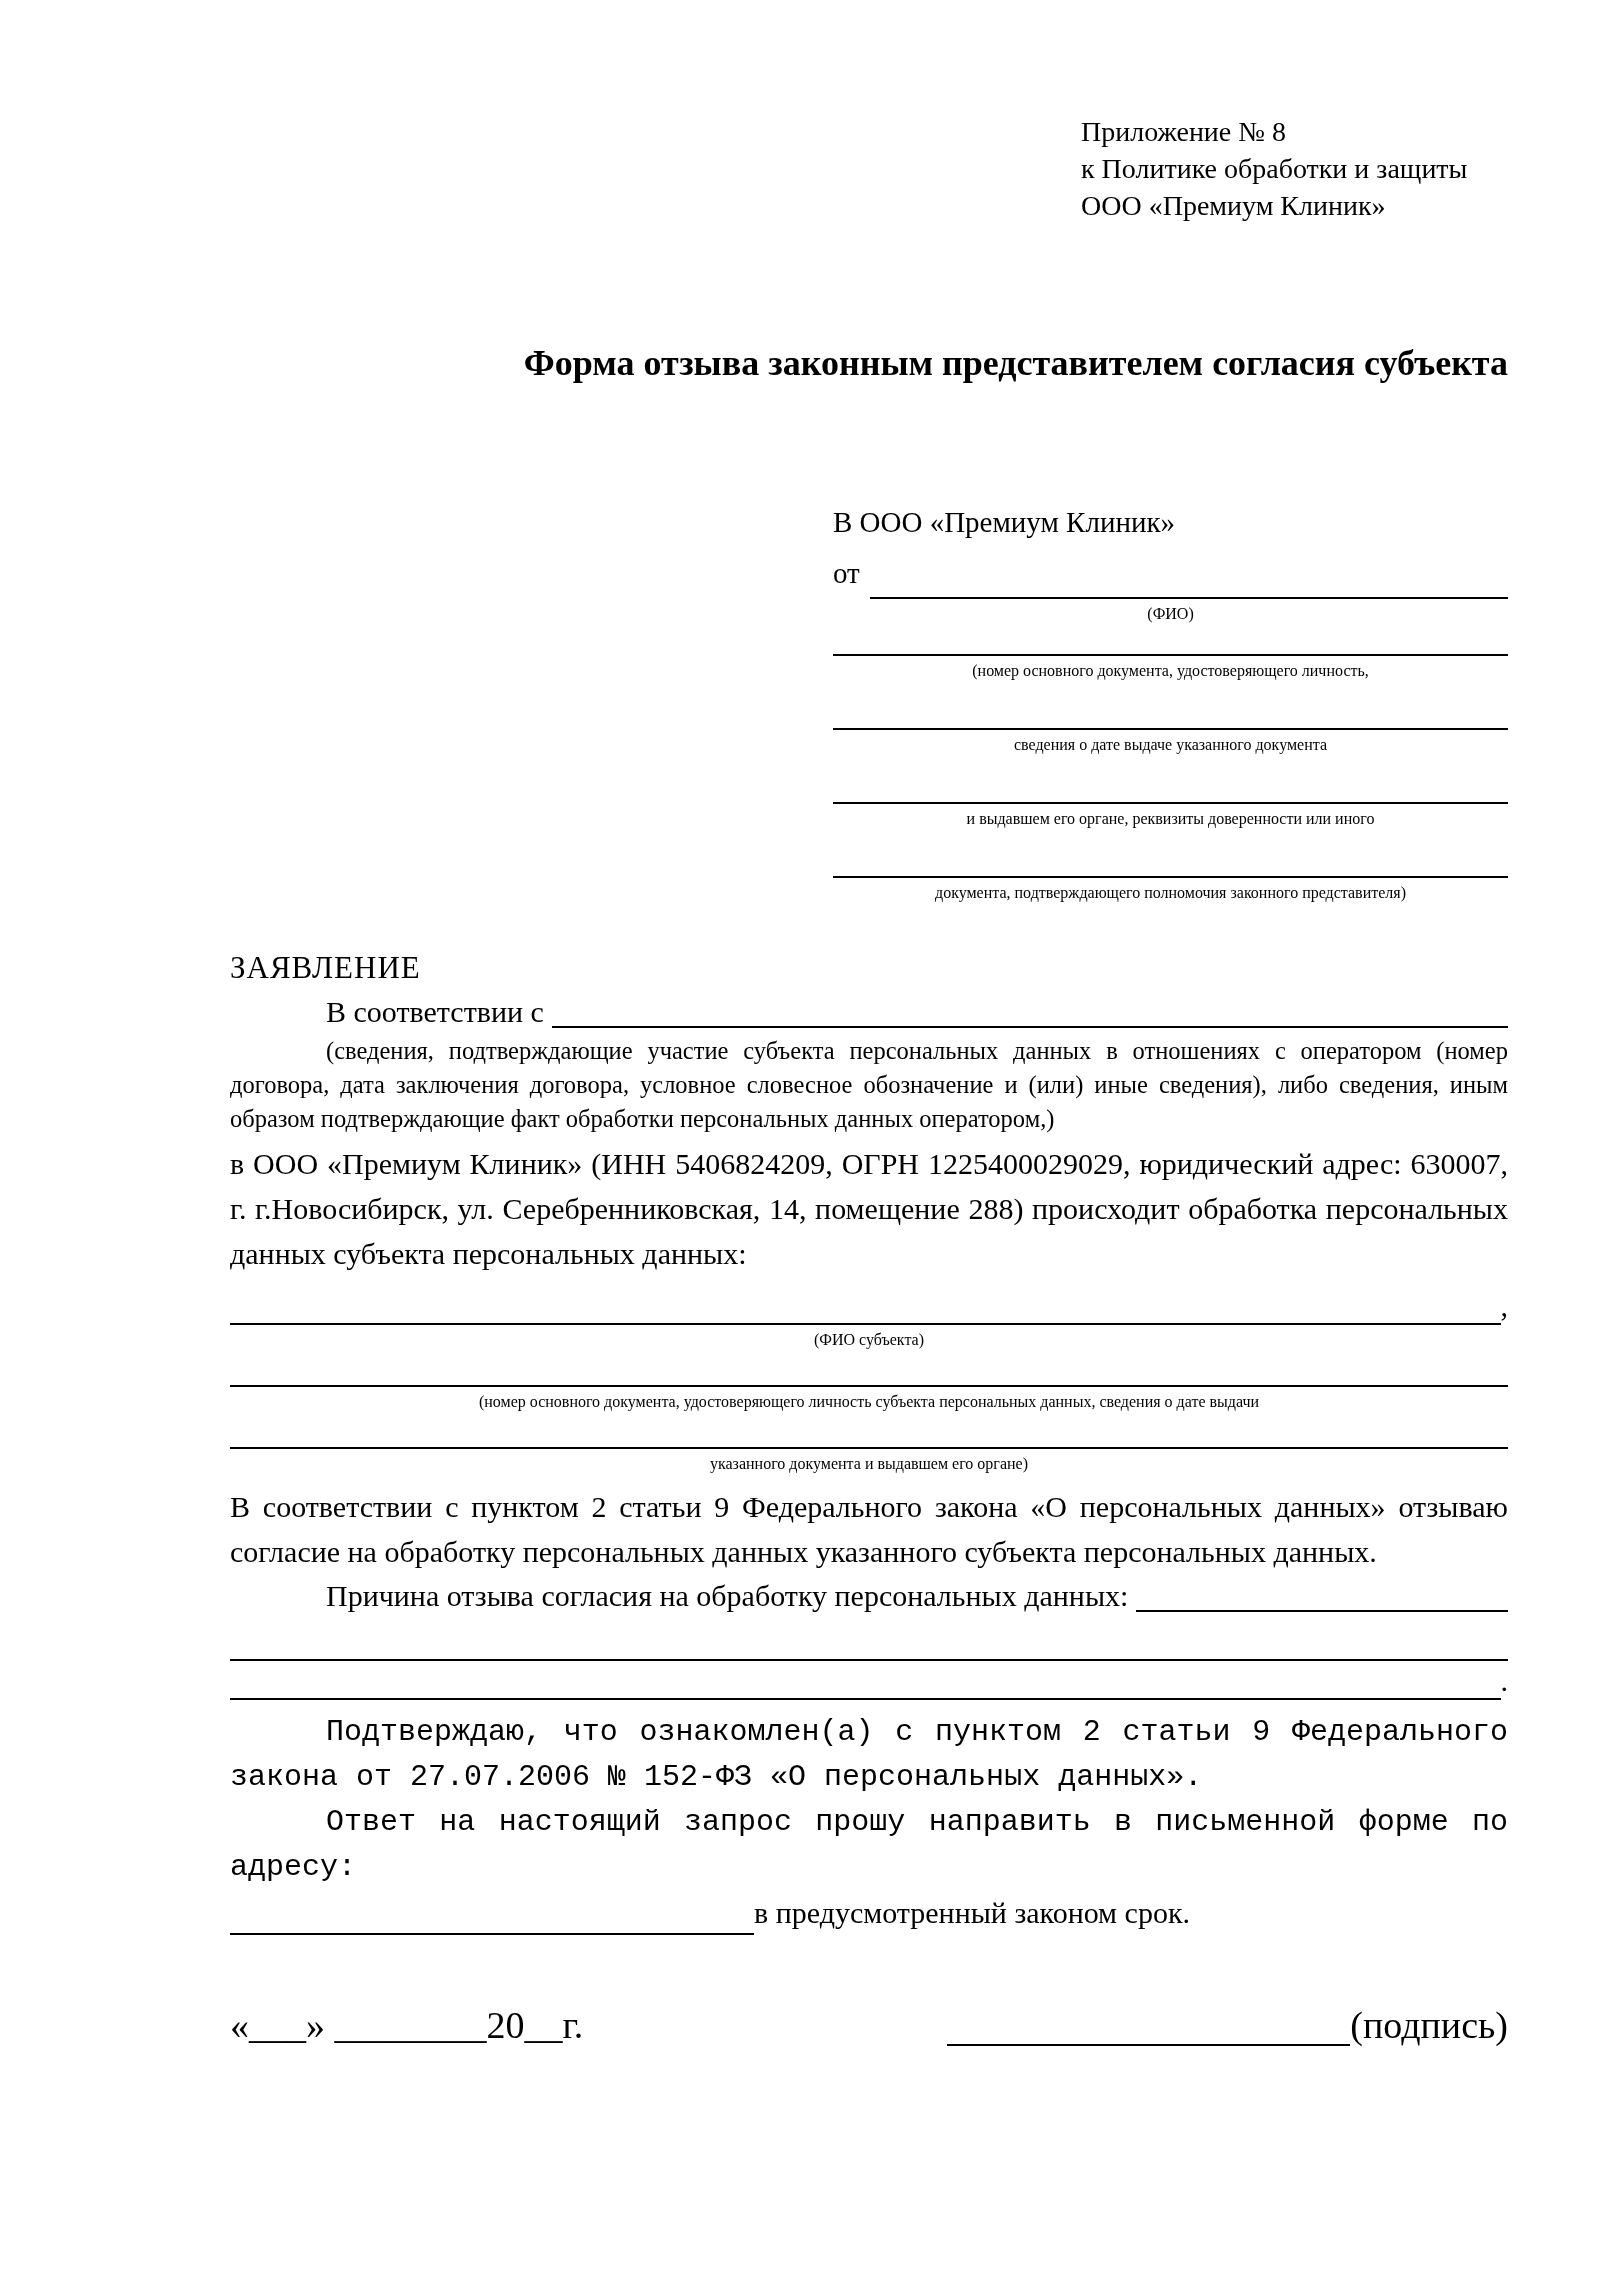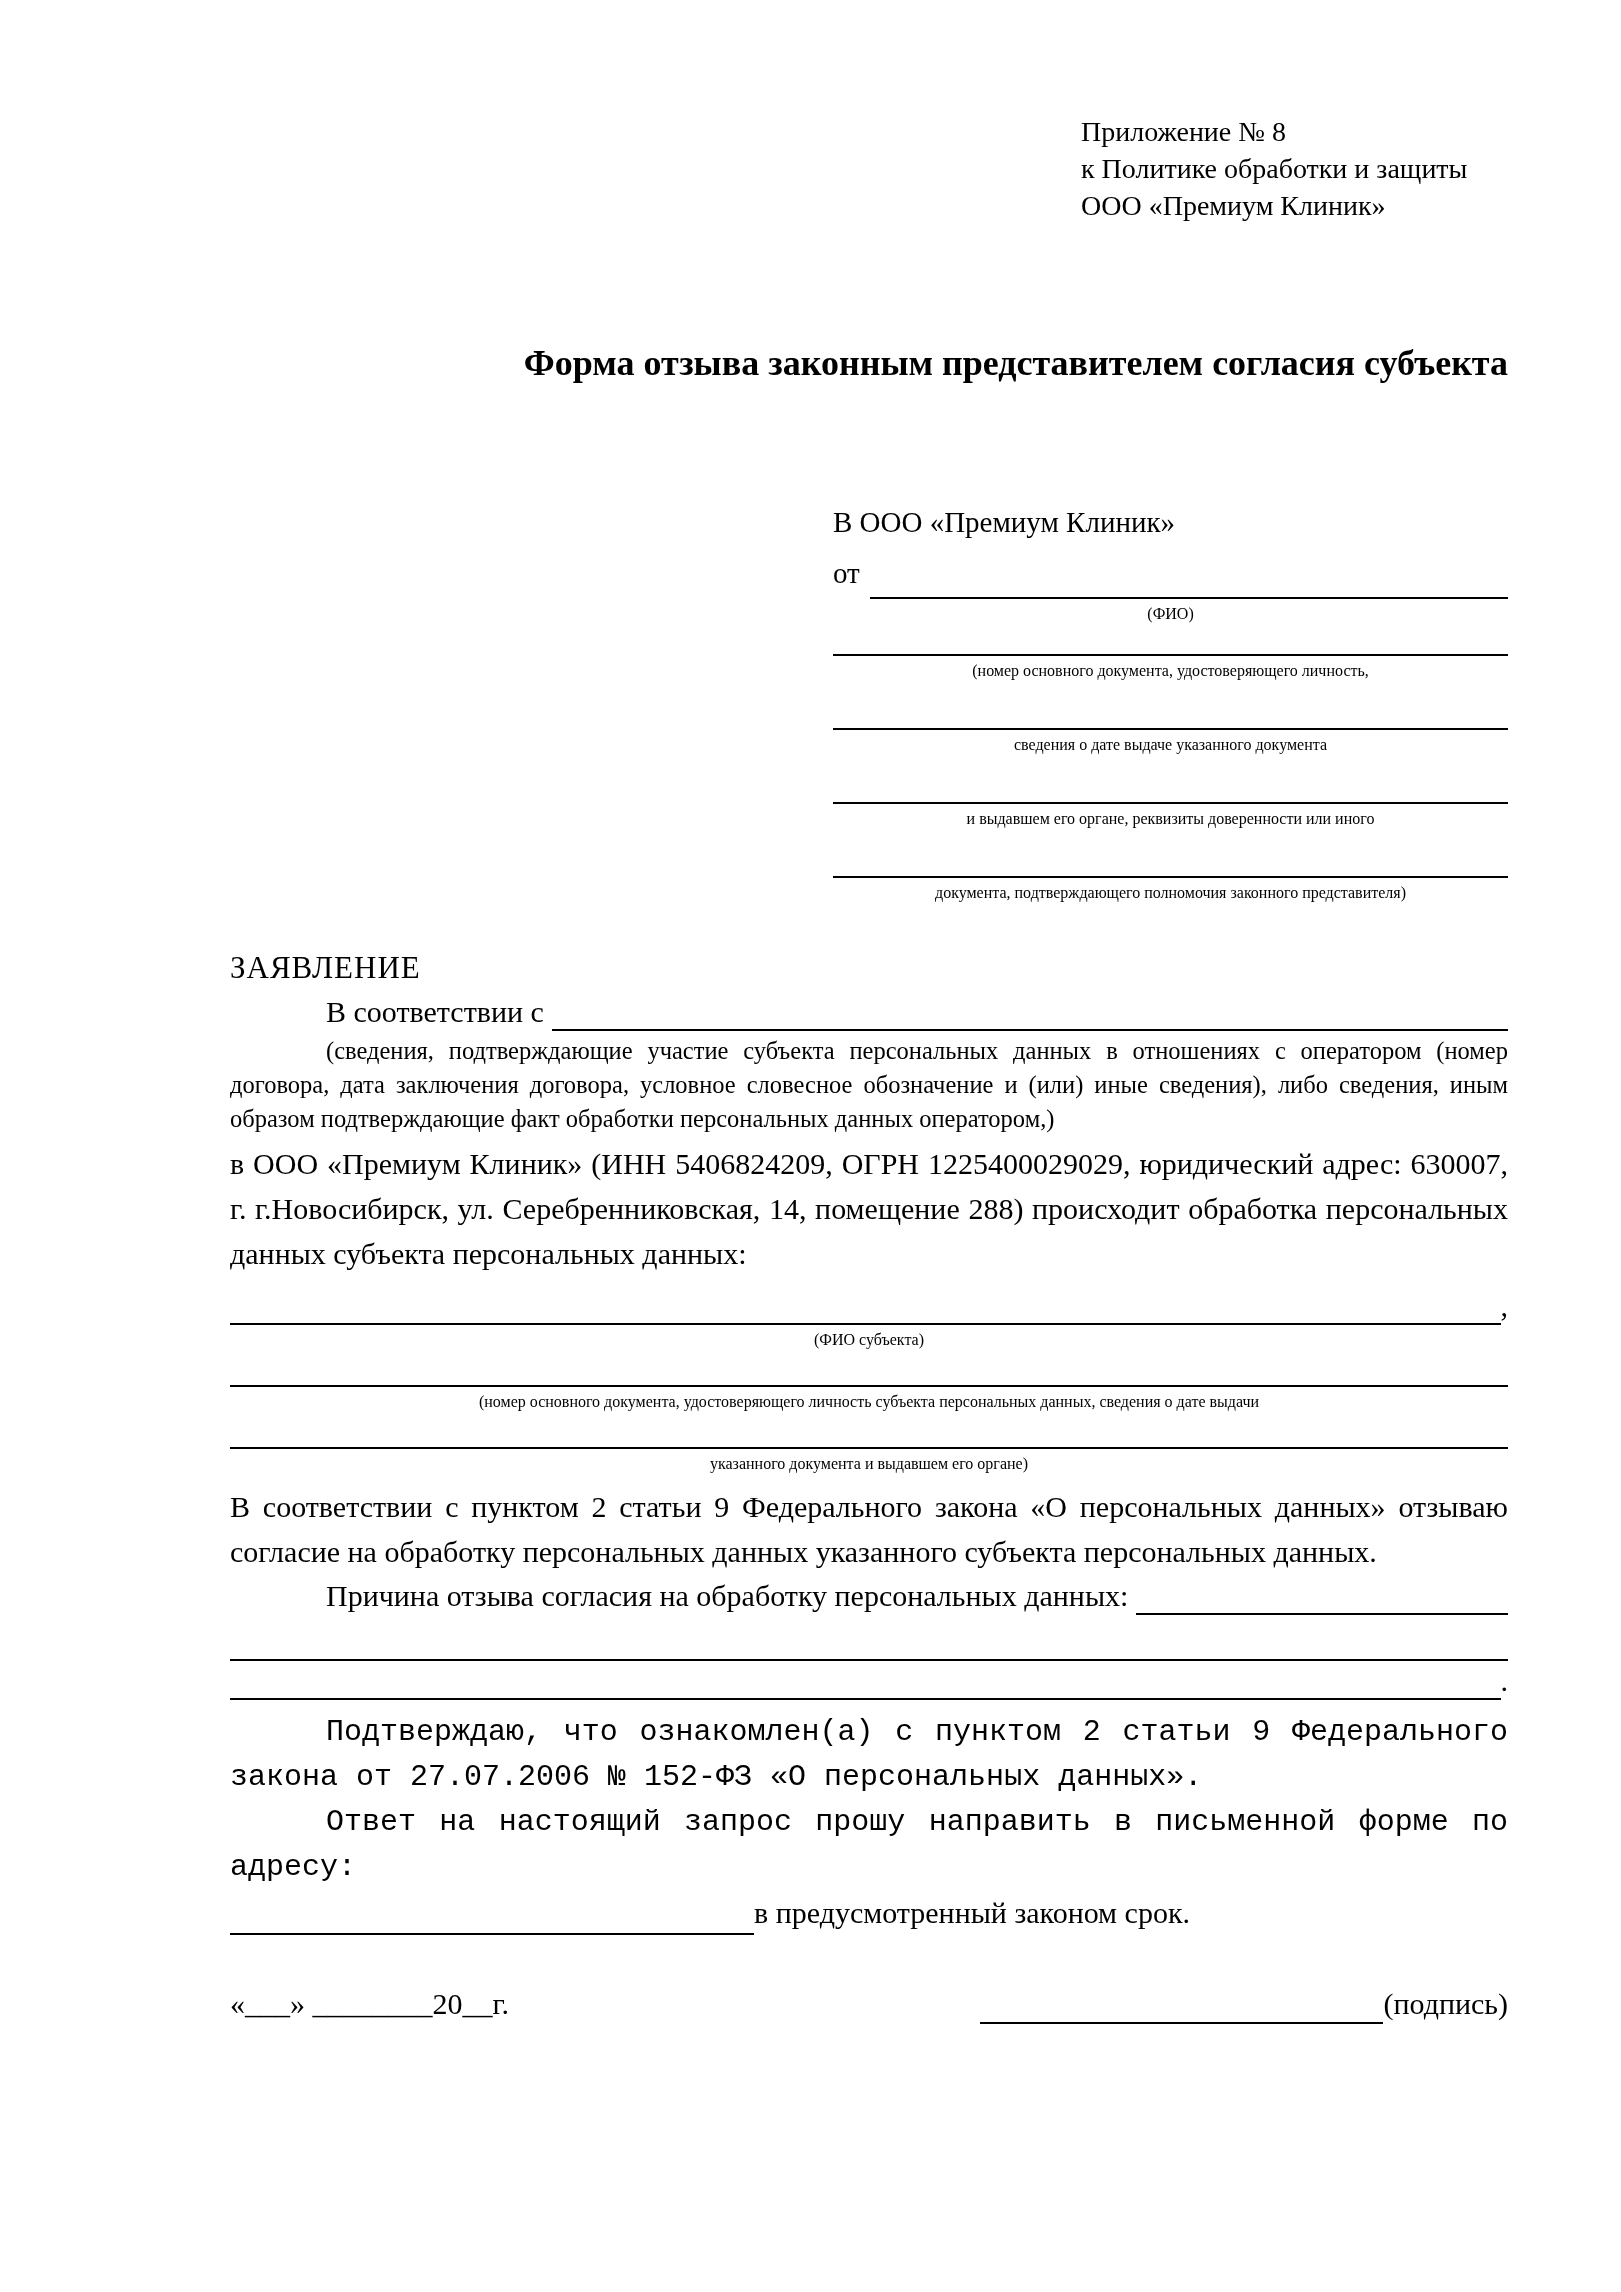--- a/index.html
+++ b/index.html
@@ -48,21 +48,21 @@
   }
   .addr .blank-first { height: 25.5px; border-bottom: 2.9px solid #000; }
   .addr .blank { height: 43px; border-bottom: 2.9px solid #000; }
   
   .stmt-heading {
     margin-top: 39px;
     font-size: 31px;
     line-height: 44px;
     letter-spacing: 1px;
   }
-  .body-row { display: flex; align-items: center; font-size: 30px; line-height: 44px; }
+  .body-row { display: flex; align-items: flex-start; font-size: 30px; line-height: 44px; }
   .body-row .txt { flex: 0 0 auto; white-space: nowrap; }
   .body-row .ufill { flex: 1 1 auto; height: 36px; border-bottom: 2.9px solid #000; margin-left: 7.8px; }
   .indent { padding-left: 96px; }
   .note {
     font-size: 24.5px;
     line-height: 34px;
     text-align: justify;
     text-indent: 96px;
   }
   .para {
@@ -75,25 +75,25 @@
   .wide-blank { height: 31px; border-bottom: 2.9px solid #000; }
   .wide-blank.tall { height: 41px; }
   .end-row { display: flex; align-items: flex-end; font-size: 30px; line-height: 39px; }
   .end-row .ufill { flex: 1 1 auto; height: 31px; border-bottom: 2.9px solid #000; }
   .end-row .mark { flex: 0 0 auto; }
   .reply-row { display: flex; align-items: flex-end; font-size: 30px; line-height: 45px; }
   .reply-row .u-addr { width: 524px; height: 35px; border-bottom: 2.9px solid #000; flex: 0 0 auto; }
   .reply-row .txt { flex: 0 0 auto; }
   
   .footer {
-    margin-top: 48px;
+    margin-top: 70px;
     display: flex;
     justify-content: space-between;
     align-items: flex-end;
-    font-size: 30px;
+    font-size: 38px;
     line-height: 41px;
   }
   .footer .sign-group { display: flex; align-items: flex-end; }
   .footer .u-sign { width: 403px; height: 33px; border-bottom: 2.9px solid #000; }
   .gap6 { margin-top: 5.9px; }
   .gap10 { margin-top: 9.8px; }
 </style>
 </head>
 <body>
 

